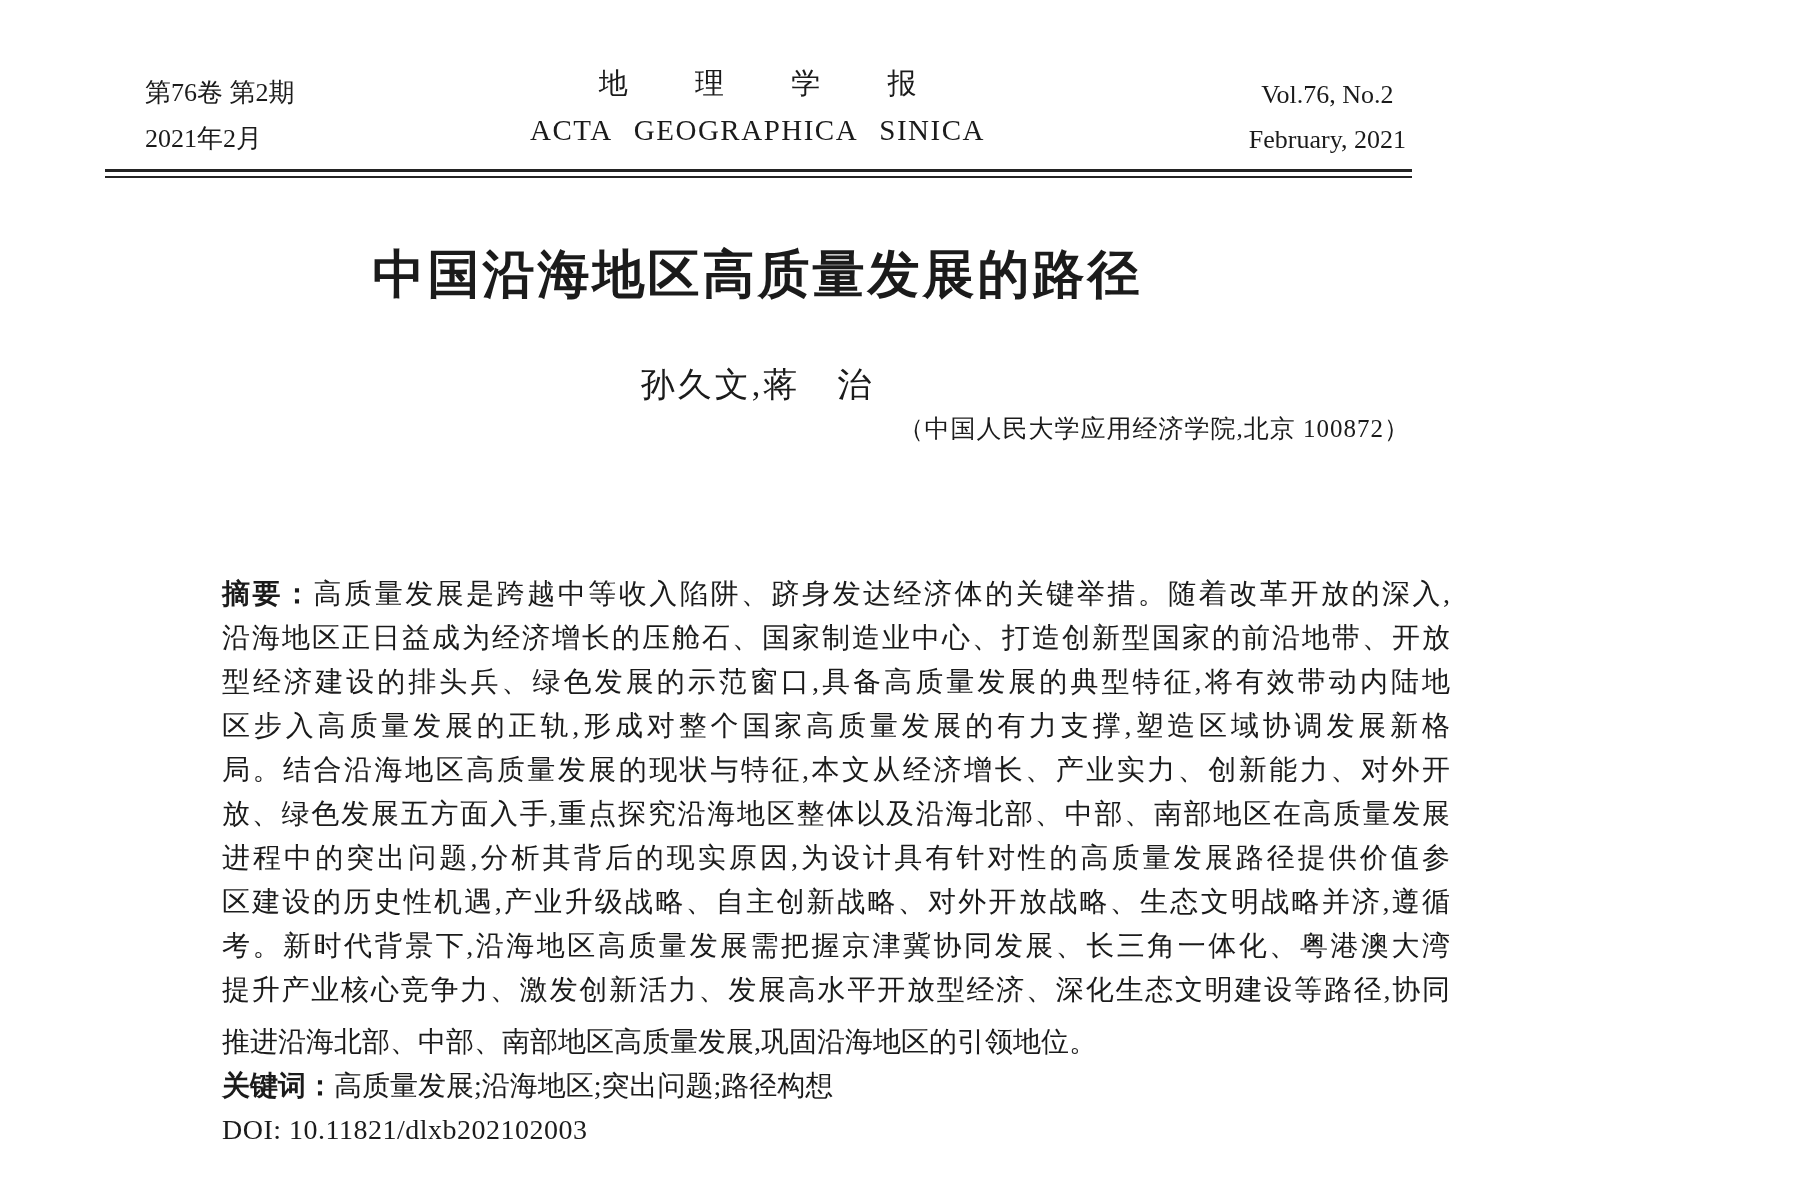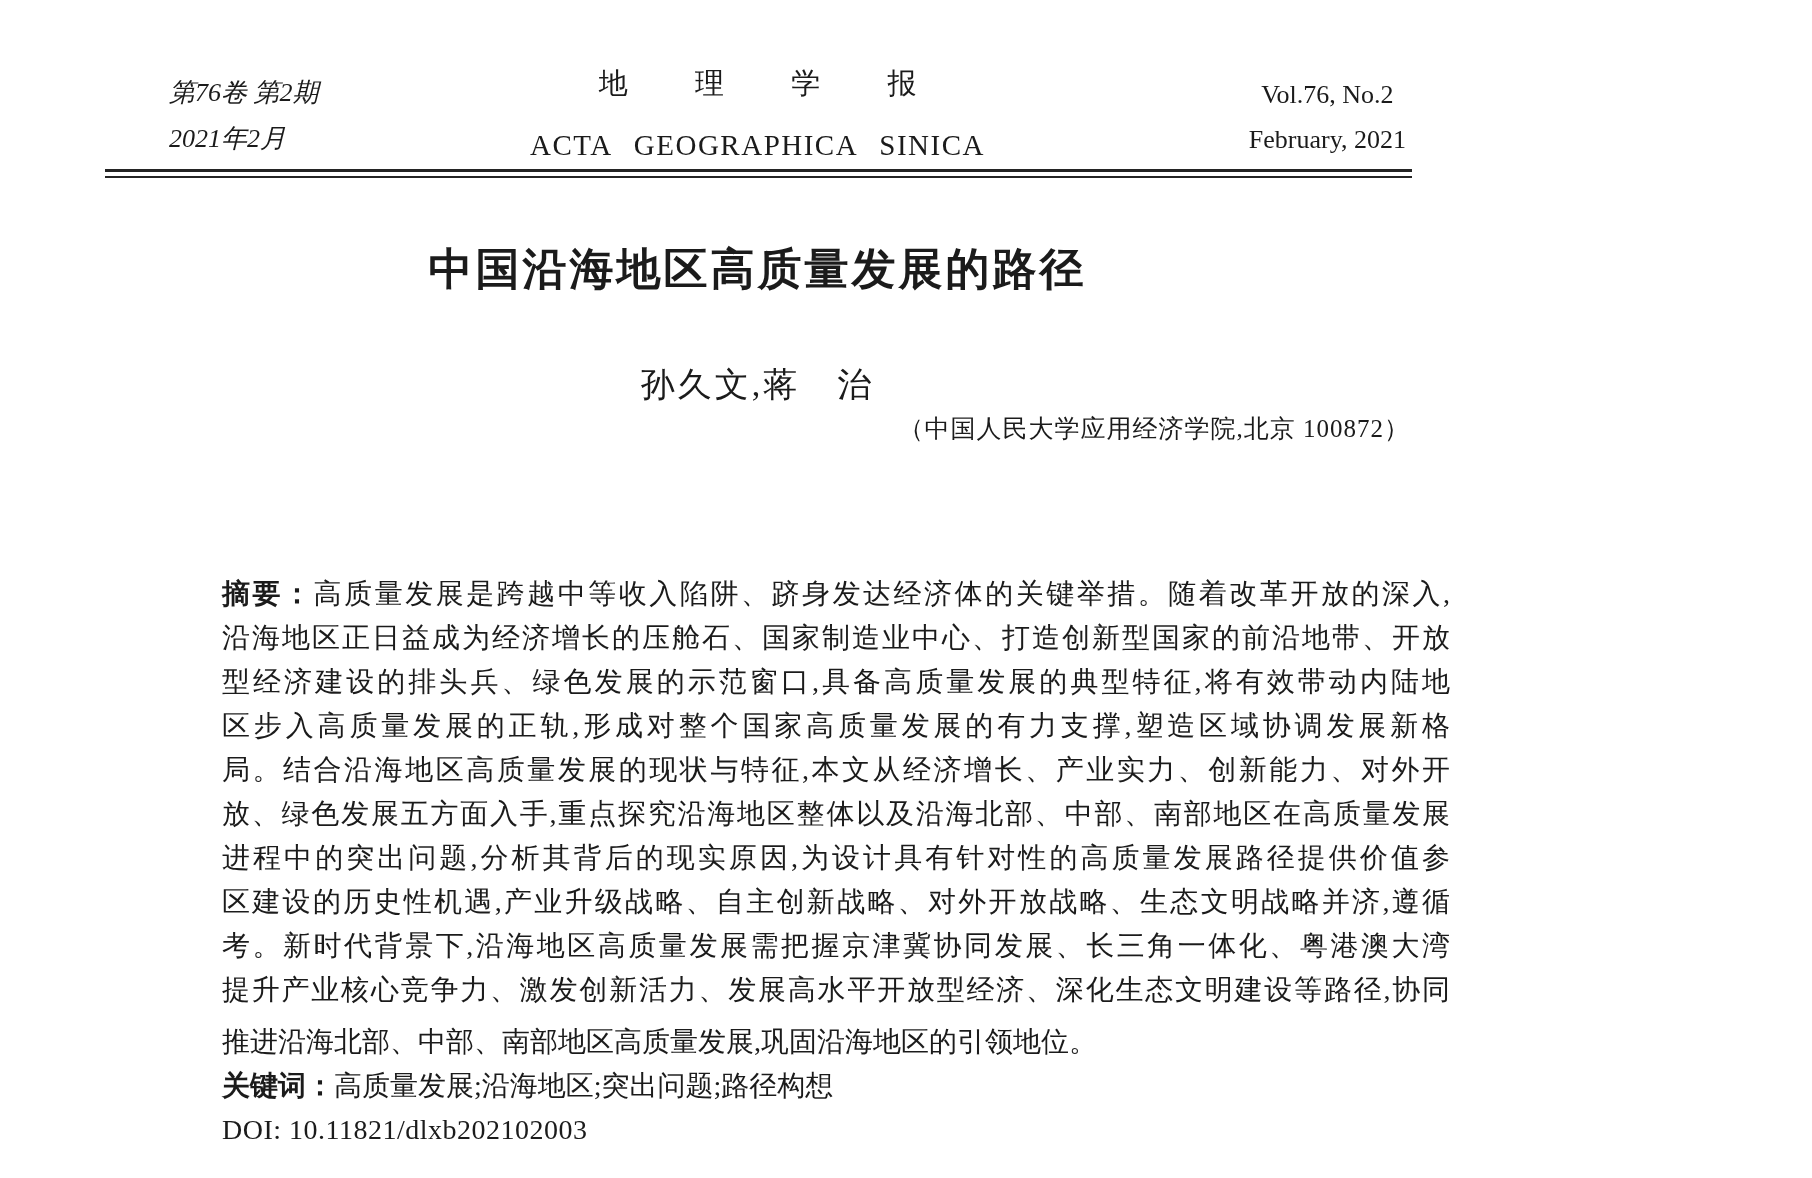--- a/index.html
+++ b/index.html
@@ -8,49 +8,49 @@
     background: #ffffff;
     font-family: "Liberation Serif", "DejaVu Serif", serif;
     color: #1b1b1b;
     overflow: hidden;
   }
   .page { position: relative; width: 1812px; height: 1178px; background: #fff; }
   .content { position: absolute; left: 105px; top: 0; width: 1345px; height: 1178px; }
 
   
   .hdr-left {
-    position: absolute; left: 64px; top: 70px;
-    font-size: 26px; line-height: 46px; white-space: nowrap; font-style: italic;
+    position: absolute; left: 40px; top: 70px;
+    font-size: 26px; line-height: 46px; white-space: nowrap;
   }
   .hdr-center {
     position: absolute; left: 0; right: 40px; top: 64px; text-align: center;
   }
   .journal-cn {
     font-size: 29px; letter-spacing: 30px; text-indent: 30px;
     white-space: nowrap; font-weight: 500;
   }
   .journal-en {
-    margin-top: 25px; font-size: 29px; letter-spacing: 1.5px; word-spacing: 14px;
+    margin-top: 10px; font-size: 29px; letter-spacing: 1.5px; word-spacing: 14px;
     white-space: nowrap;
   }
   .hdr-right {
     position: absolute; right: 44px; top: 72px; text-align: center;
     font-size: 26px; line-height: 45px; white-space: nowrap;
   }
   .double-rule {
     position: absolute; left: 0; right: 38px; top: 169px; height: 9px;
     border-top: 3px solid #242424;
     border-bottom: 2px solid #242424;
   }
 
   
   .article-title {
     position: absolute; left: 0; right: 40px; top: 240px; text-align: center;
     font-family: "Liberation Sans", "DejaVu Sans", sans-serif;
-    font-weight: 700; font-size: 44px; letter-spacing: 3px; white-space: nowrap;
+    font-weight: 700; font-size: 52px; letter-spacing: 3px; white-space: nowrap;
   }
   .authors {
     position: absolute; left: 0; right: 40px; top: 362px; text-align: center;
     font-size: 34px; letter-spacing: 3px; white-space: nowrap;
   }
   .affiliation {
     position: absolute; left: 0; right: 40px; top: 412px; text-align: right;
     font-size: 25px; letter-spacing: 1px; white-space: nowrap;
   }
 

